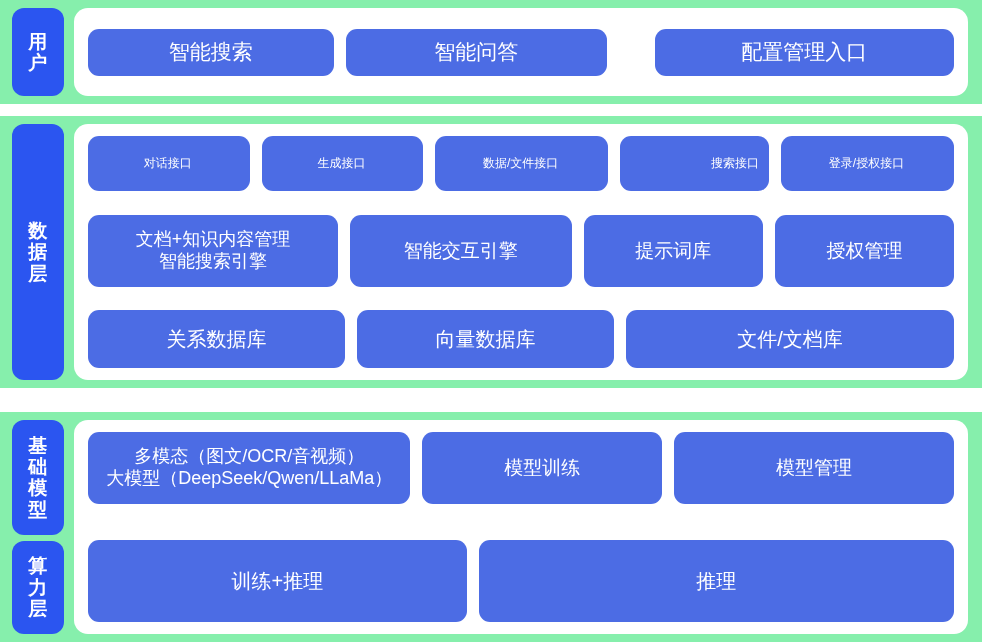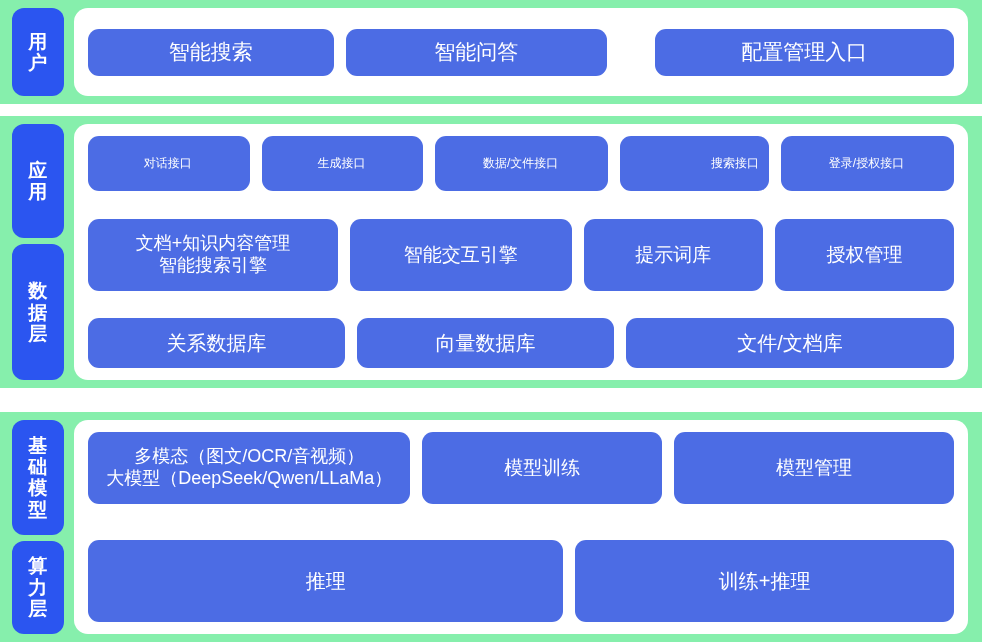--- a/index.html
+++ b/index.html
@@ -119,21 +119,21 @@
   .i5 { flex: 1.10 1 0; }
 
   
   .row-app .chip { height: 72px; font-size: 19px; }
   .a1 { flex: 1.30 1 0; font-size: 18px !important; }
   .a2 { flex: 1.14 1 0; }
   .a3 { flex: 0.90 1 0; }
   .a4 { flex: 0.90 1 0; }
 
   
-  .row-data .chip { height: 50px; font-size: 20px; }
+  .row-data .chip { height: 58px; font-size: 20px; }
   .d1 { flex: 1.00 1 0; }
   .d2 { flex: 1.00 1 0; }
   .d3 { flex: 1.30 1 0; }
 
   
   .row-model .chip { height: 72px; font-size: 19px; }
   .m1 { flex: 1.28 1 0; font-size: 18px !important; }
   .m2 { flex: 0.93 1 0; }
   .m3 { flex: 1.10 1 0; }
 
@@ -167,23 +167,20 @@
         <div class="chip u3">
           <span>配置管理入口</span>
         </div>
       </div>
     </div>
   </div>
 
   <div class="band band-mid">
     <div class="rail">
       <div class="rail-tab grow">
-        <span>应用</span>
-      </div>
-      <div class="rail-tab grow">
         <span>数据层</span>
       </div>
     </div>
 
     <div class="panel">
 
       <div class="row row-interface">
         <div class="chip i1">
           <span>对话接口</span>
         </div>
@@ -251,24 +248,24 @@
         </div>
         <div class="chip m2">
           <span>模型训练</span>
         </div>
         <div class="chip m3">
           <span>模型管理</span>
         </div>
       </div>
 
       <div class="row row-compute">
+        <div class="chip c1">
+          <span>训练+推理</span>
+        </div>
         <div class="chip c2">
           <span>推理</span>
         </div>
-        <div class="chip c1">
-          <span>训练+推理</span>
-        </div>
       </div>
 
     </div>
   </div>
 
 </div>
 
 </body></html>

